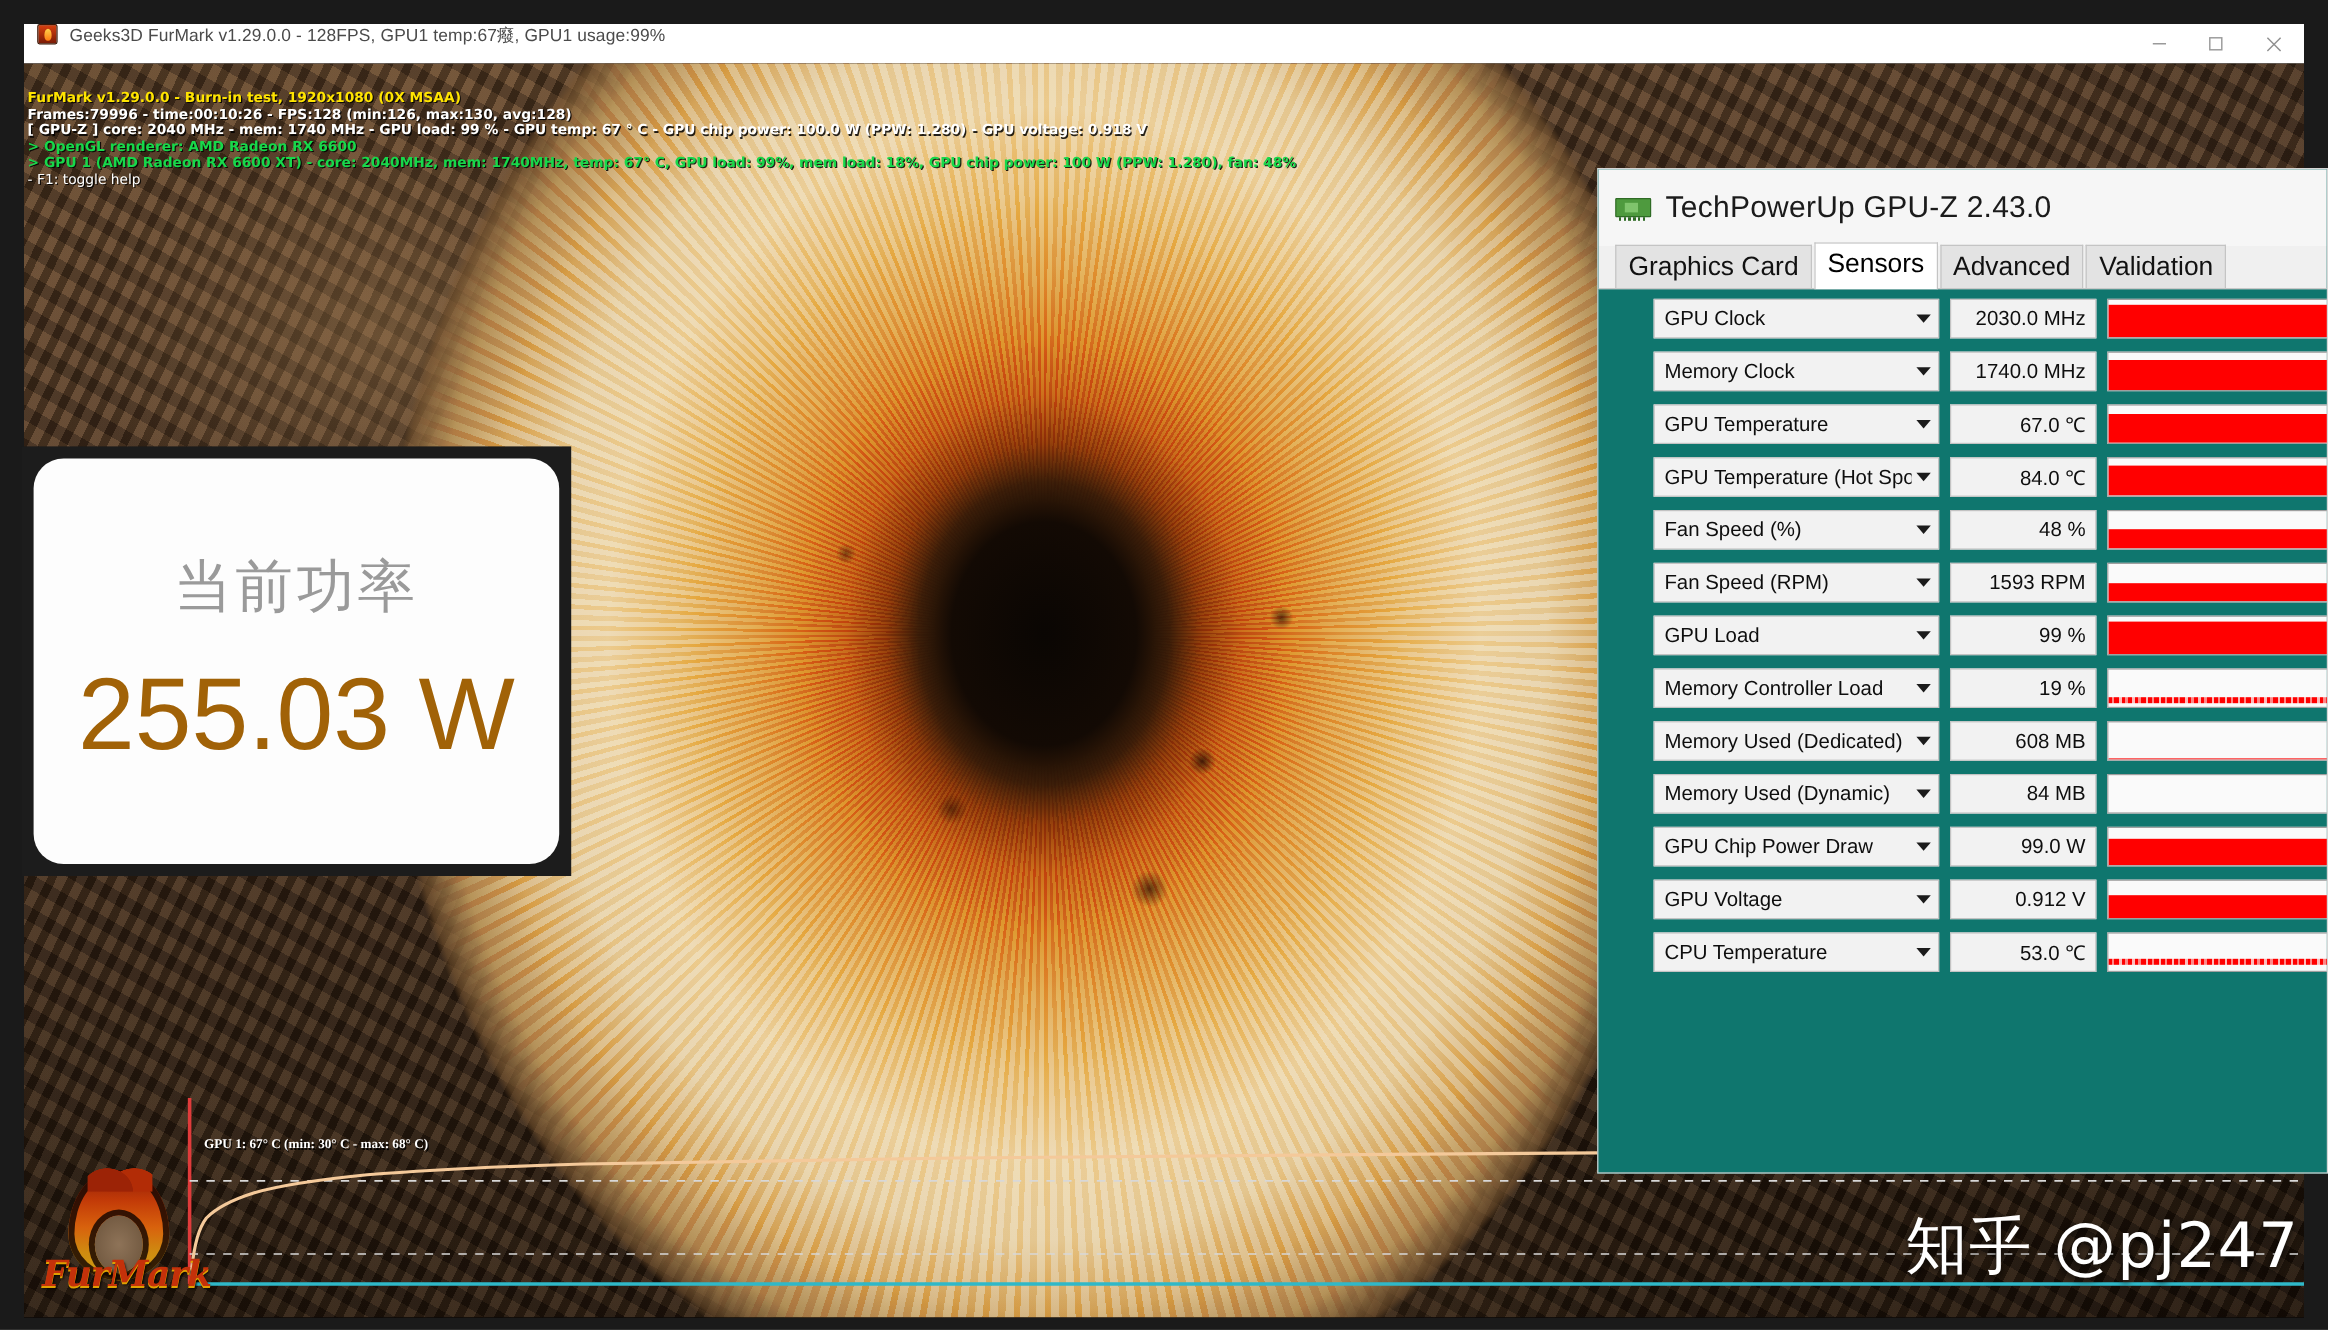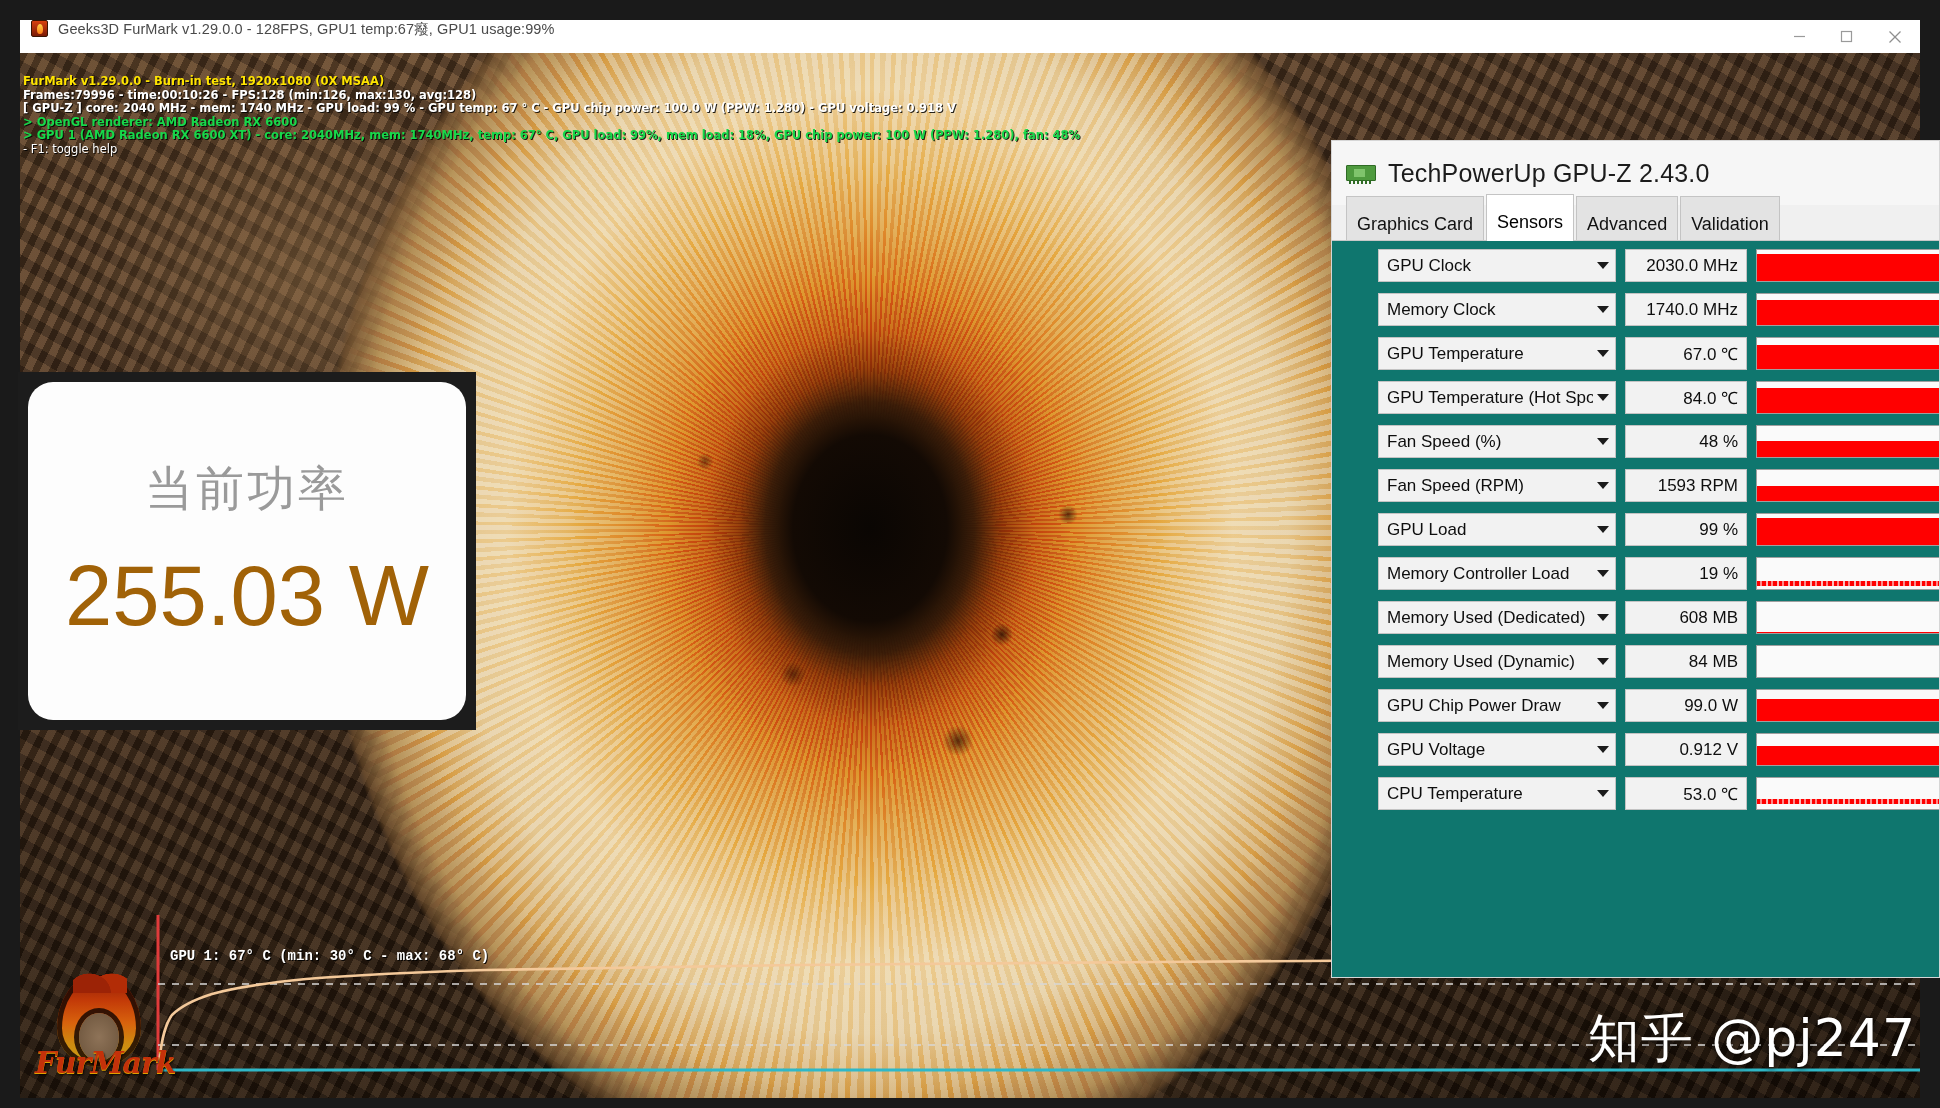--- a/index.html
+++ b/index.html
@@ -134,22 +134,22 @@
   #fm-overlay .l6 { color: #ffffff; font-weight: normal; }
 
   
   #fm-graph {
     position: absolute; left: 136px; bottom: 23px;
     width: 1880px; height: 160px;
   }
   #fm-graph svg { display: block; width: 100%; height: 100%; }
   #fm-graph-label {
     position: absolute; left: 14px; top: 33px;
-    font-family: Liberation Mono, monospace;
-    font-size: 14px; font-weight: bold; color: #ffffff;
+    font-family: Liberation Serif, serif;
+    font-size: 11px; font-weight: bold; color: #ffffff;
     text-shadow: 1px 1px 0 rgba(0,0,0,.9);
     white-space: nowrap;
   }
 
   
   #fm-logo {
     position: absolute; left: 15px; bottom: 0px; width: 150px; height: 125px;
   }
   #fm-logo .flame {
     position: absolute; left: 22px; top: 2px; width: 84px; height: 92px;
@@ -229,22 +229,22 @@
   }
   #gpuz-title {
     font-size: 25px; color: #1b1b1b; letter-spacing: .2px; white-space: nowrap;
   }
 
   #gpuz-tabs {
     display: flex; align-items: flex-end; padding-left: 14px; height: 36px;
     border-bottom: 1px solid #c8c8c8; background: #f0f0f0;
   }
   .gpuz-tab {
-    font-size: 18px; color: #111;
-    padding: 18px 10px 7px 10px;
+    font-size: 22px; color: #111;
+    padding: 6px 10px 7px 10px;
     background: #e3e3e3;
     border: 1px solid #c4c4c4; border-bottom: none;
     margin-right: 2px; line-height: 1;
     white-space: nowrap;
   }
   .gpuz-tab.active {
     background: #ffffff; padding-bottom: 10px; margin-bottom: -1px; color: #000;
   }
 
   #sensor-list { padding: 8px 0 0 10px; }

